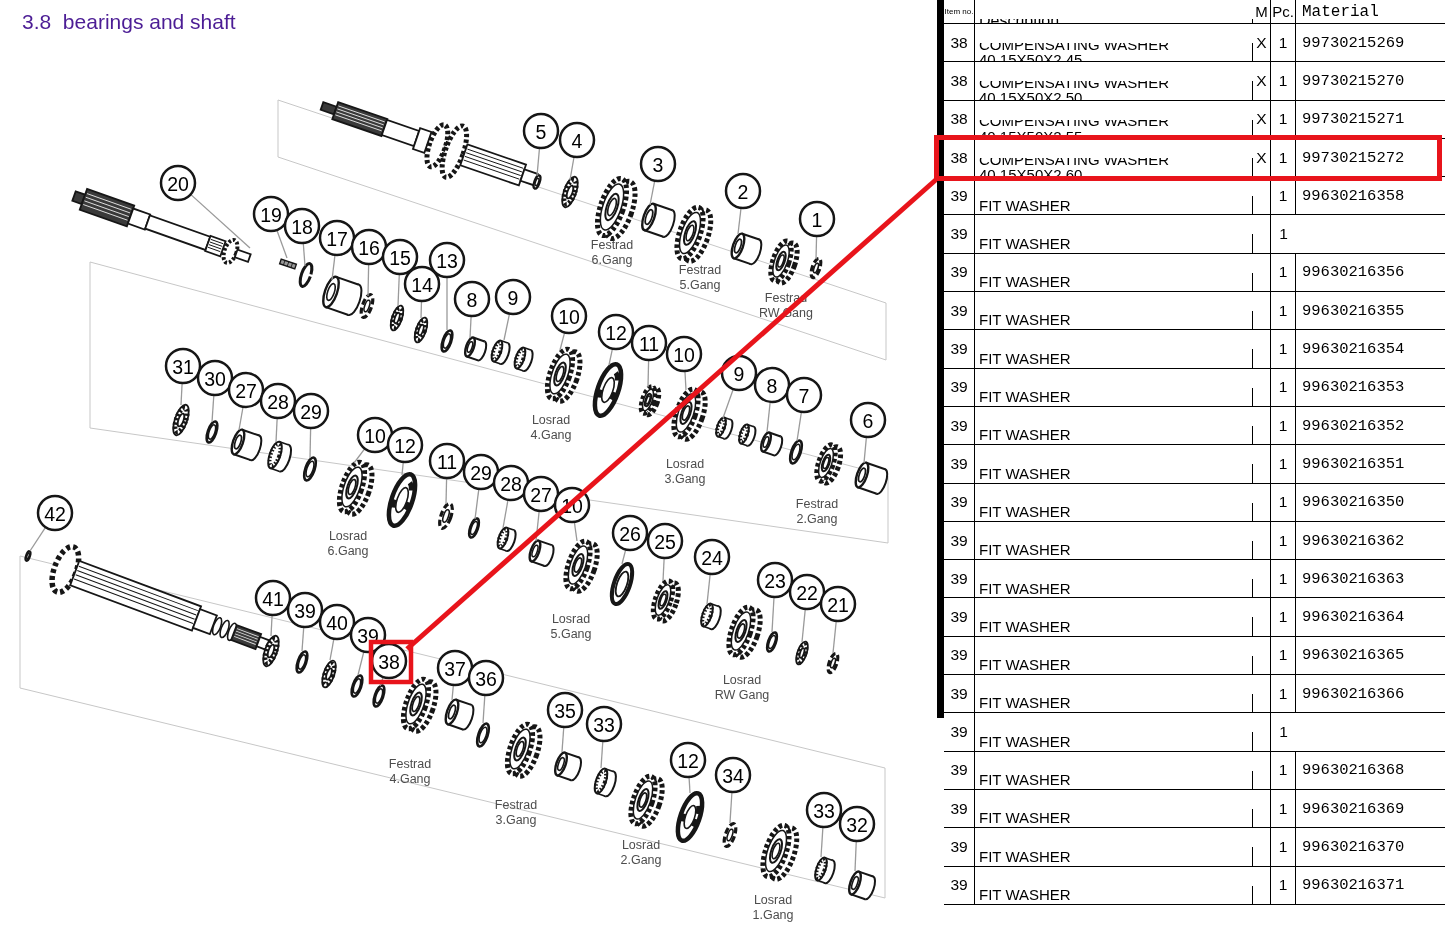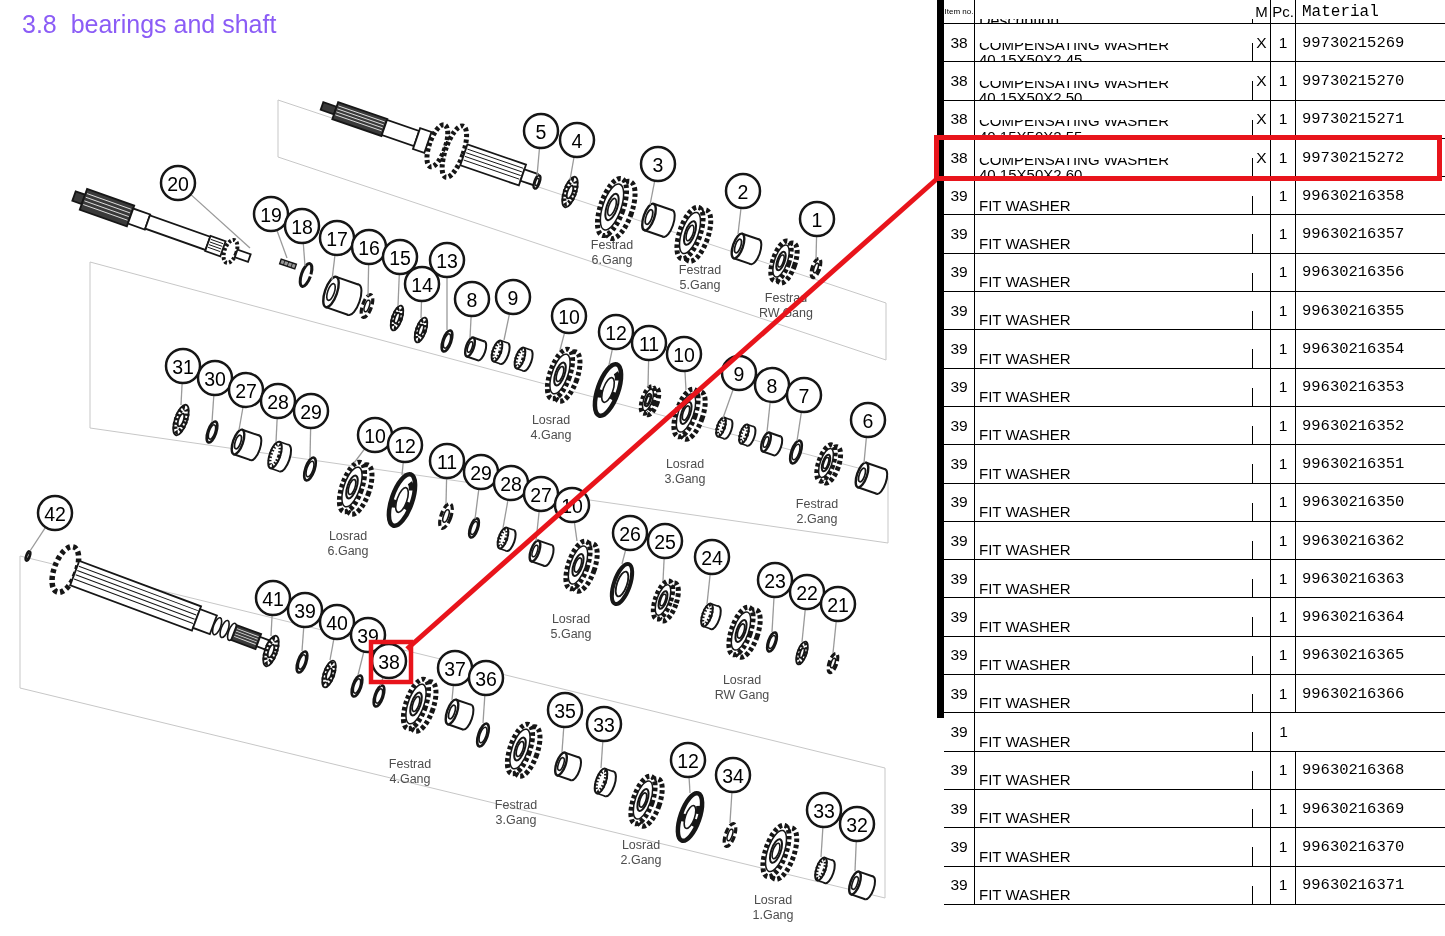--- a/index.html
+++ b/index.html
@@ -1,18 +1,18 @@
 <!DOCTYPE html>
 <html><head>
 <meta charset="utf-8">
 <style>
   html,body{margin:0;padding:0;background:#fff;}
   .stage{position:relative;width:1445px;height:936px;background:#fff;overflow:hidden;
          font-family:"Liberation Sans",sans-serif;color:#000;}
-  .title{position:absolute;left:22px;top:10px;font-size:25px;color:#8b5cf6;
+  .title{position:absolute;left:22px;top:10px;font-size:21px;color:#4c1d95;
          letter-spacing:0px;white-space:pre;}
   #diagram{position:absolute;left:0;top:0;}
   
   .ptable{position:absolute;left:937px;top:0;width:508px;height:718px;
           border-left:7px solid #000;box-sizing:border-box;background:#fff;
           display:flex;flex-direction:column;font-size:15.5px;}
   .trow{display:grid;grid-template-columns:31px 278px 18px 25px 1fr;
         border-bottom:1.5px solid #000;box-sizing:border-box;}
   .thead{height:24px;}
   .c{border-right:1.5px solid #000;display:flex;align-items:center;overflow:hidden;box-sizing:border-box;}
@@ -836,21 +836,20 @@
           <div class="c cp">1</div>
           <div class="c cmat">99630216358</div>
         </div>
         <div class="trow drow">
           <div class="c ci">39</div>
           <div class="c cd">
             <div class="desc">FIT WASHER</div>
           </div>
           <div class="c cm"></div>
           <div class="c cp">1</div>
-          <div class="c cmat">99630216357</div>
         </div>
         <div class="trow drow">
           <div class="c ci">39</div>
           <div class="c cd">
             <div class="desc">FIT WASHER</div>
           </div>
           <div class="c cm"></div>
           <div class="c cp">1</div>
           <div class="c cmat">99630216356</div>
         </div>

